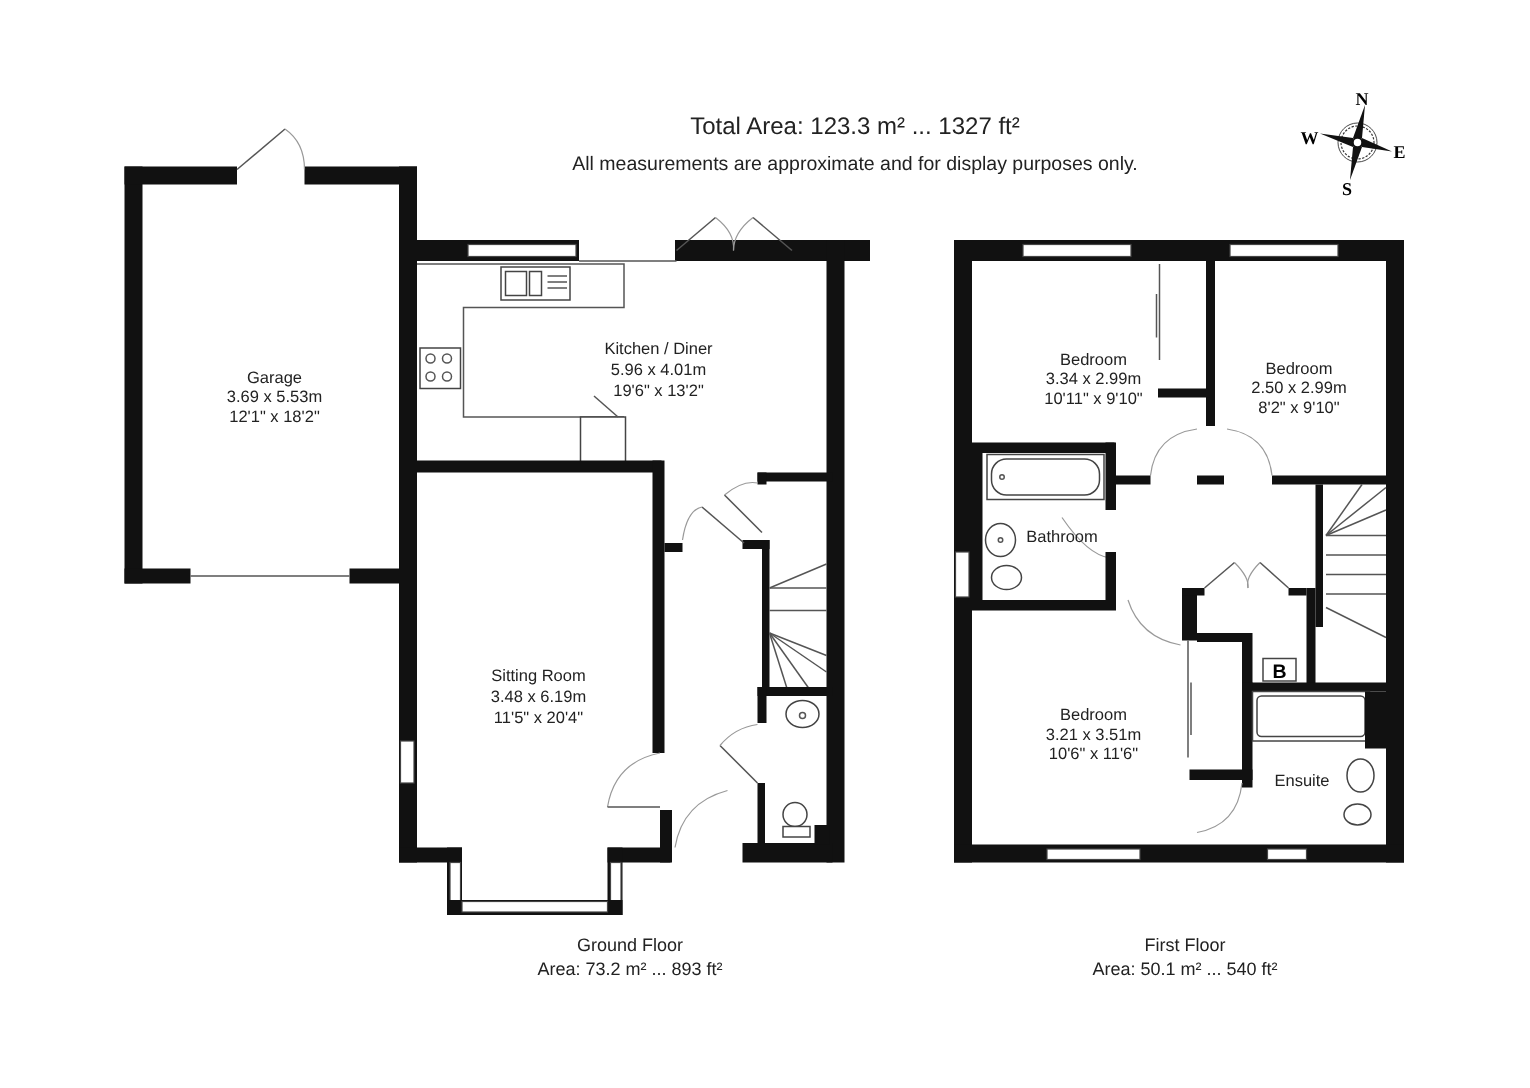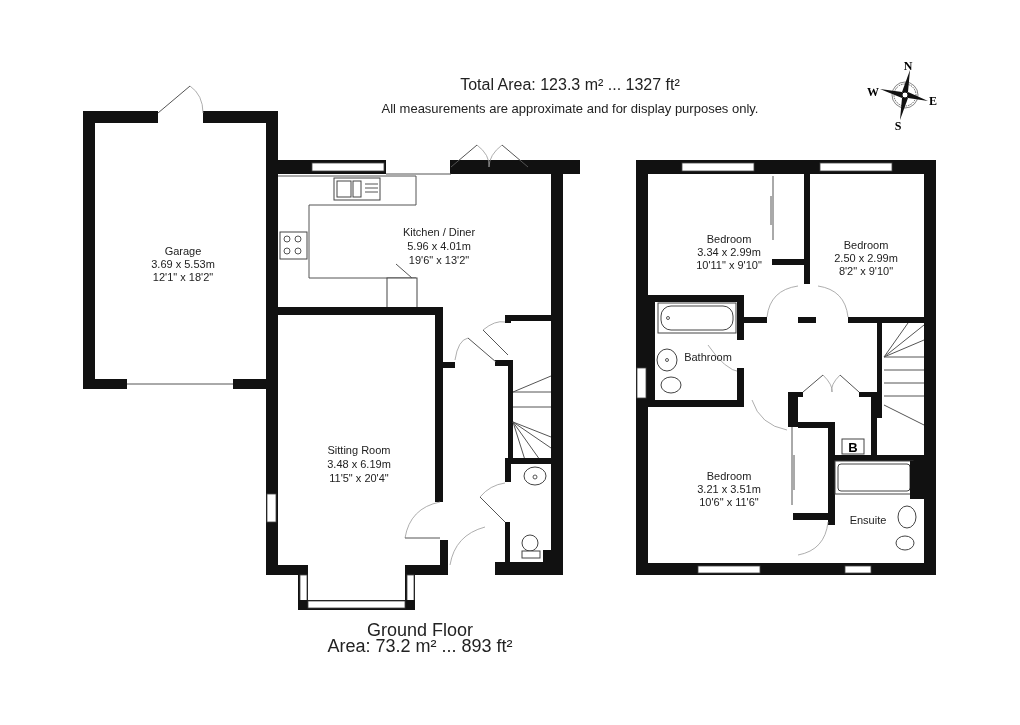--- a/index.html
+++ b/index.html
@@ -2,21 +2,21 @@
 <html><head>
 <meta charset="utf-8">
 <style>
   html,body{margin:0;padding:0;background:#ffffff;}
   body{width:1020px;height:725px;position:relative;overflow:hidden;font-family:"Liberation Sans",sans-serif;color:#222;}
   .hdr{position:absolute;left:0;width:1020px;text-align:center;}
   #total{top:76px;font-size:16px;left:60px;}
   #disc{top:101px;font-size:13px;left:60px;}
   svg{position:absolute;left:0;top:0;}
   .lbl{font-family:"Liberation Sans",sans-serif;font-size:11px;fill:#222;text-anchor:middle;}
-  .flbl{position:absolute;text-align:center;font-size:18px;line-height:16px;color:#222;}
+  .flbl{position:absolute;text-align:center;font-size:12px;line-height:16px;color:#222;}
 </style>
 </head>
 <body>
 
 <div class="hdr" id="total">Total Area: 123.3 m² ... 1327 ft²</div>
 <div class="hdr" id="disc">All measurements are approximate and for display purposes only.</div>
 
 <svg width="1020" height="725" viewBox="0 0 1020 725">
   <defs>
     <style>
@@ -244,13 +244,15 @@
   <g>
     <text class="lbl" x="868" y="524">Ensuite</text>
   </g>
 </svg>
 
 <div class="flbl" style="left:310px;top:622px;width:220px;">
   <div>Ground Floor</div>
   <div>Area: 73.2 m² ... 893 ft²</div>
 </div>
 <div class="flbl" style="left:680px;top:622px;width:220px;">
+  <div>First Floor</div>
+  <div>Area: 50.1 m² ... 540 ft²</div>
 </div>
 
 </body></html>

